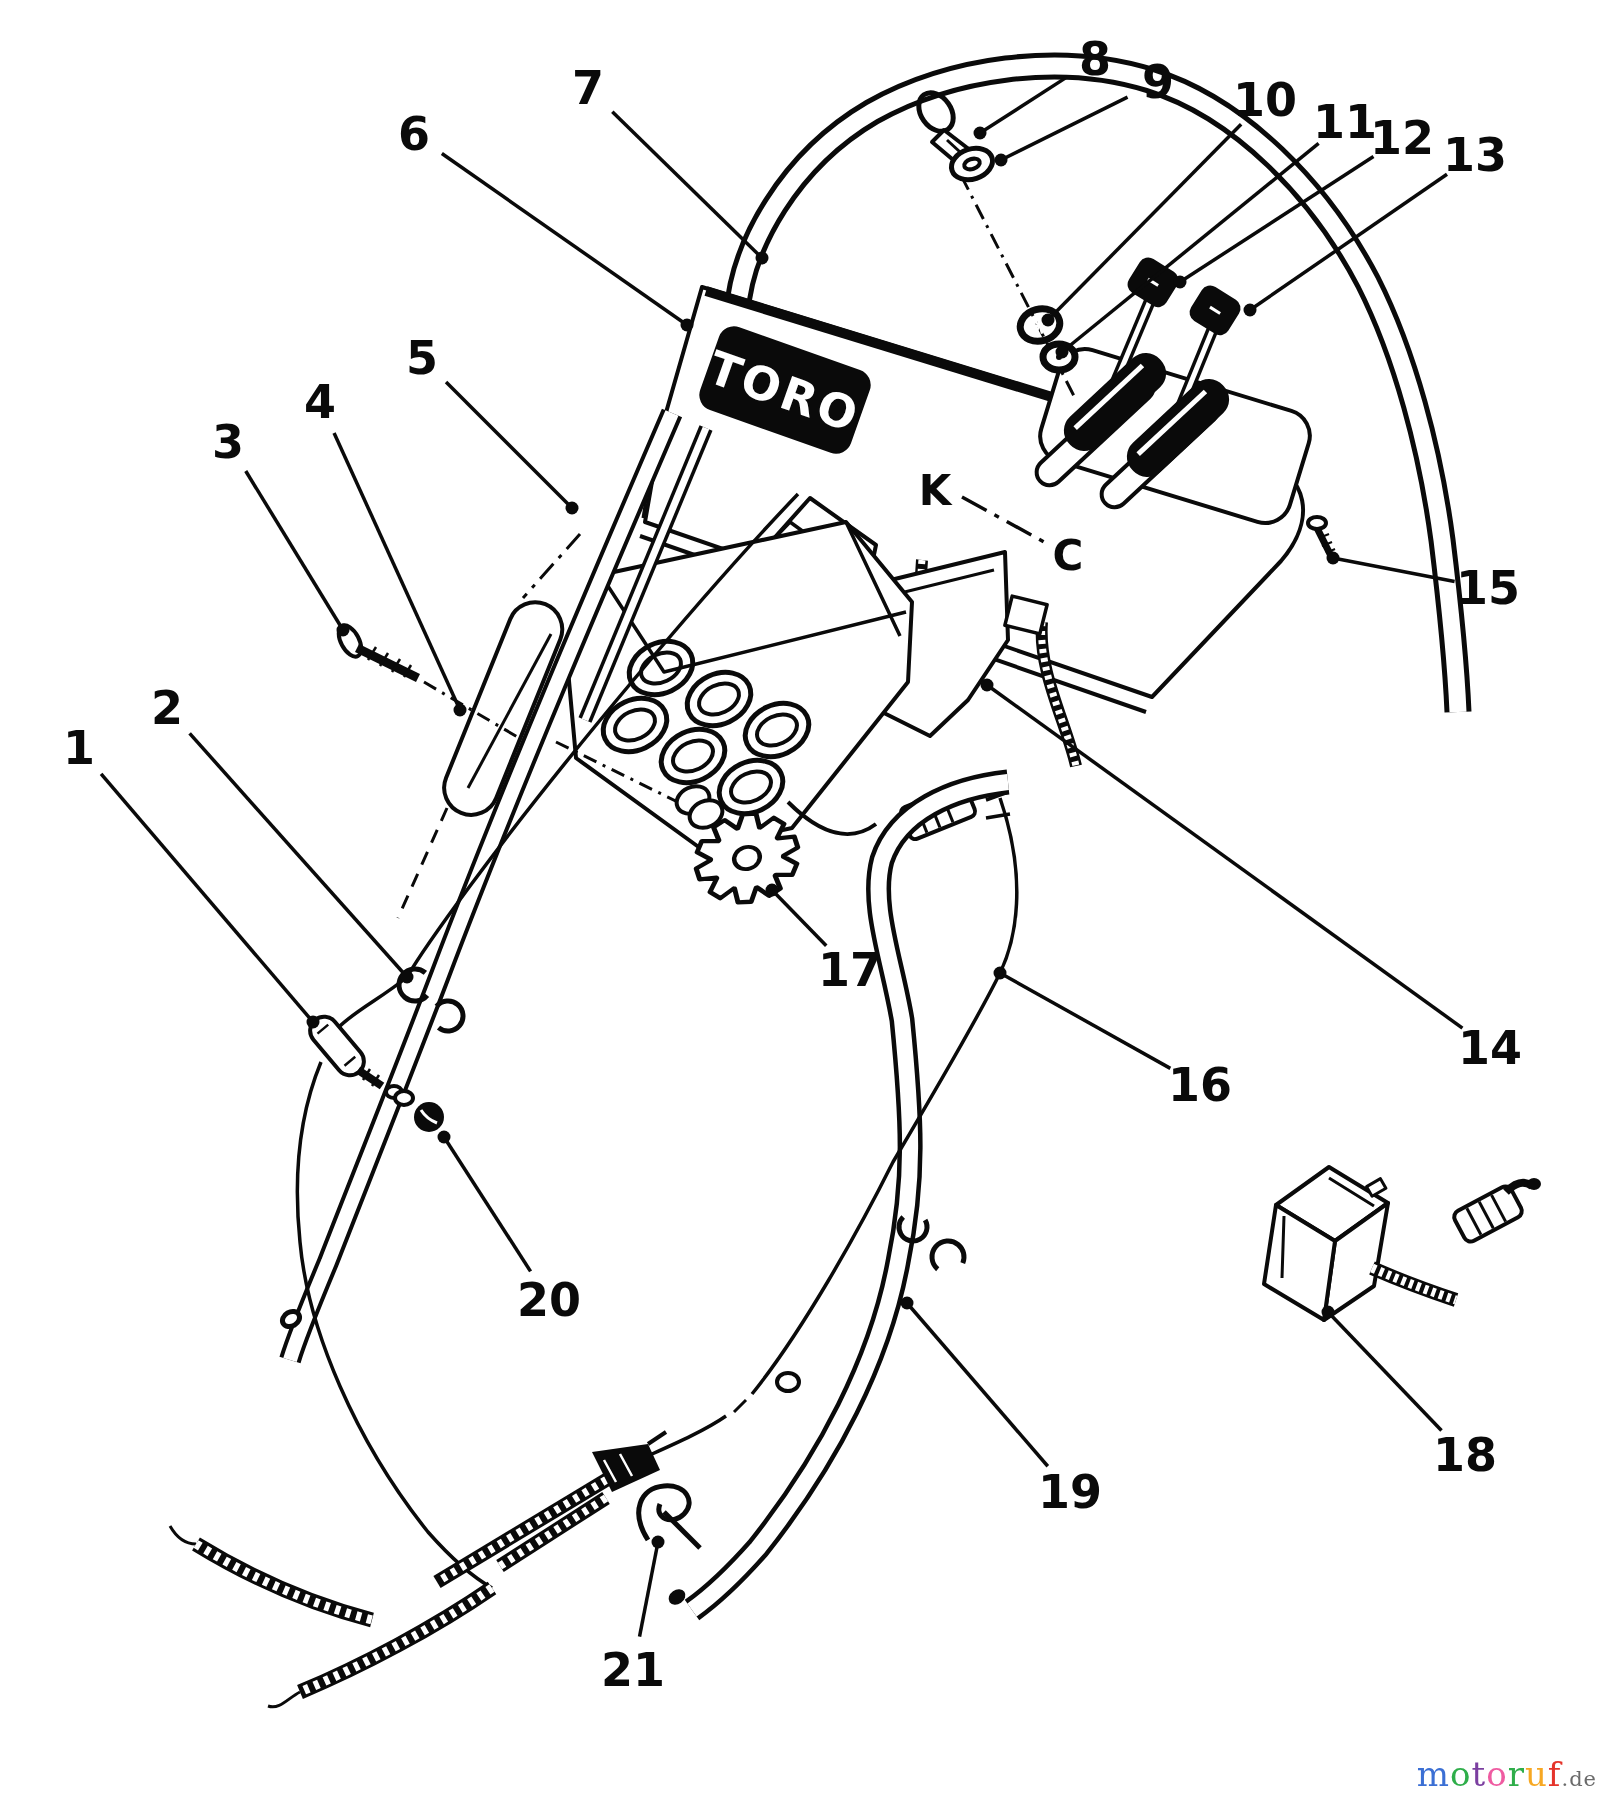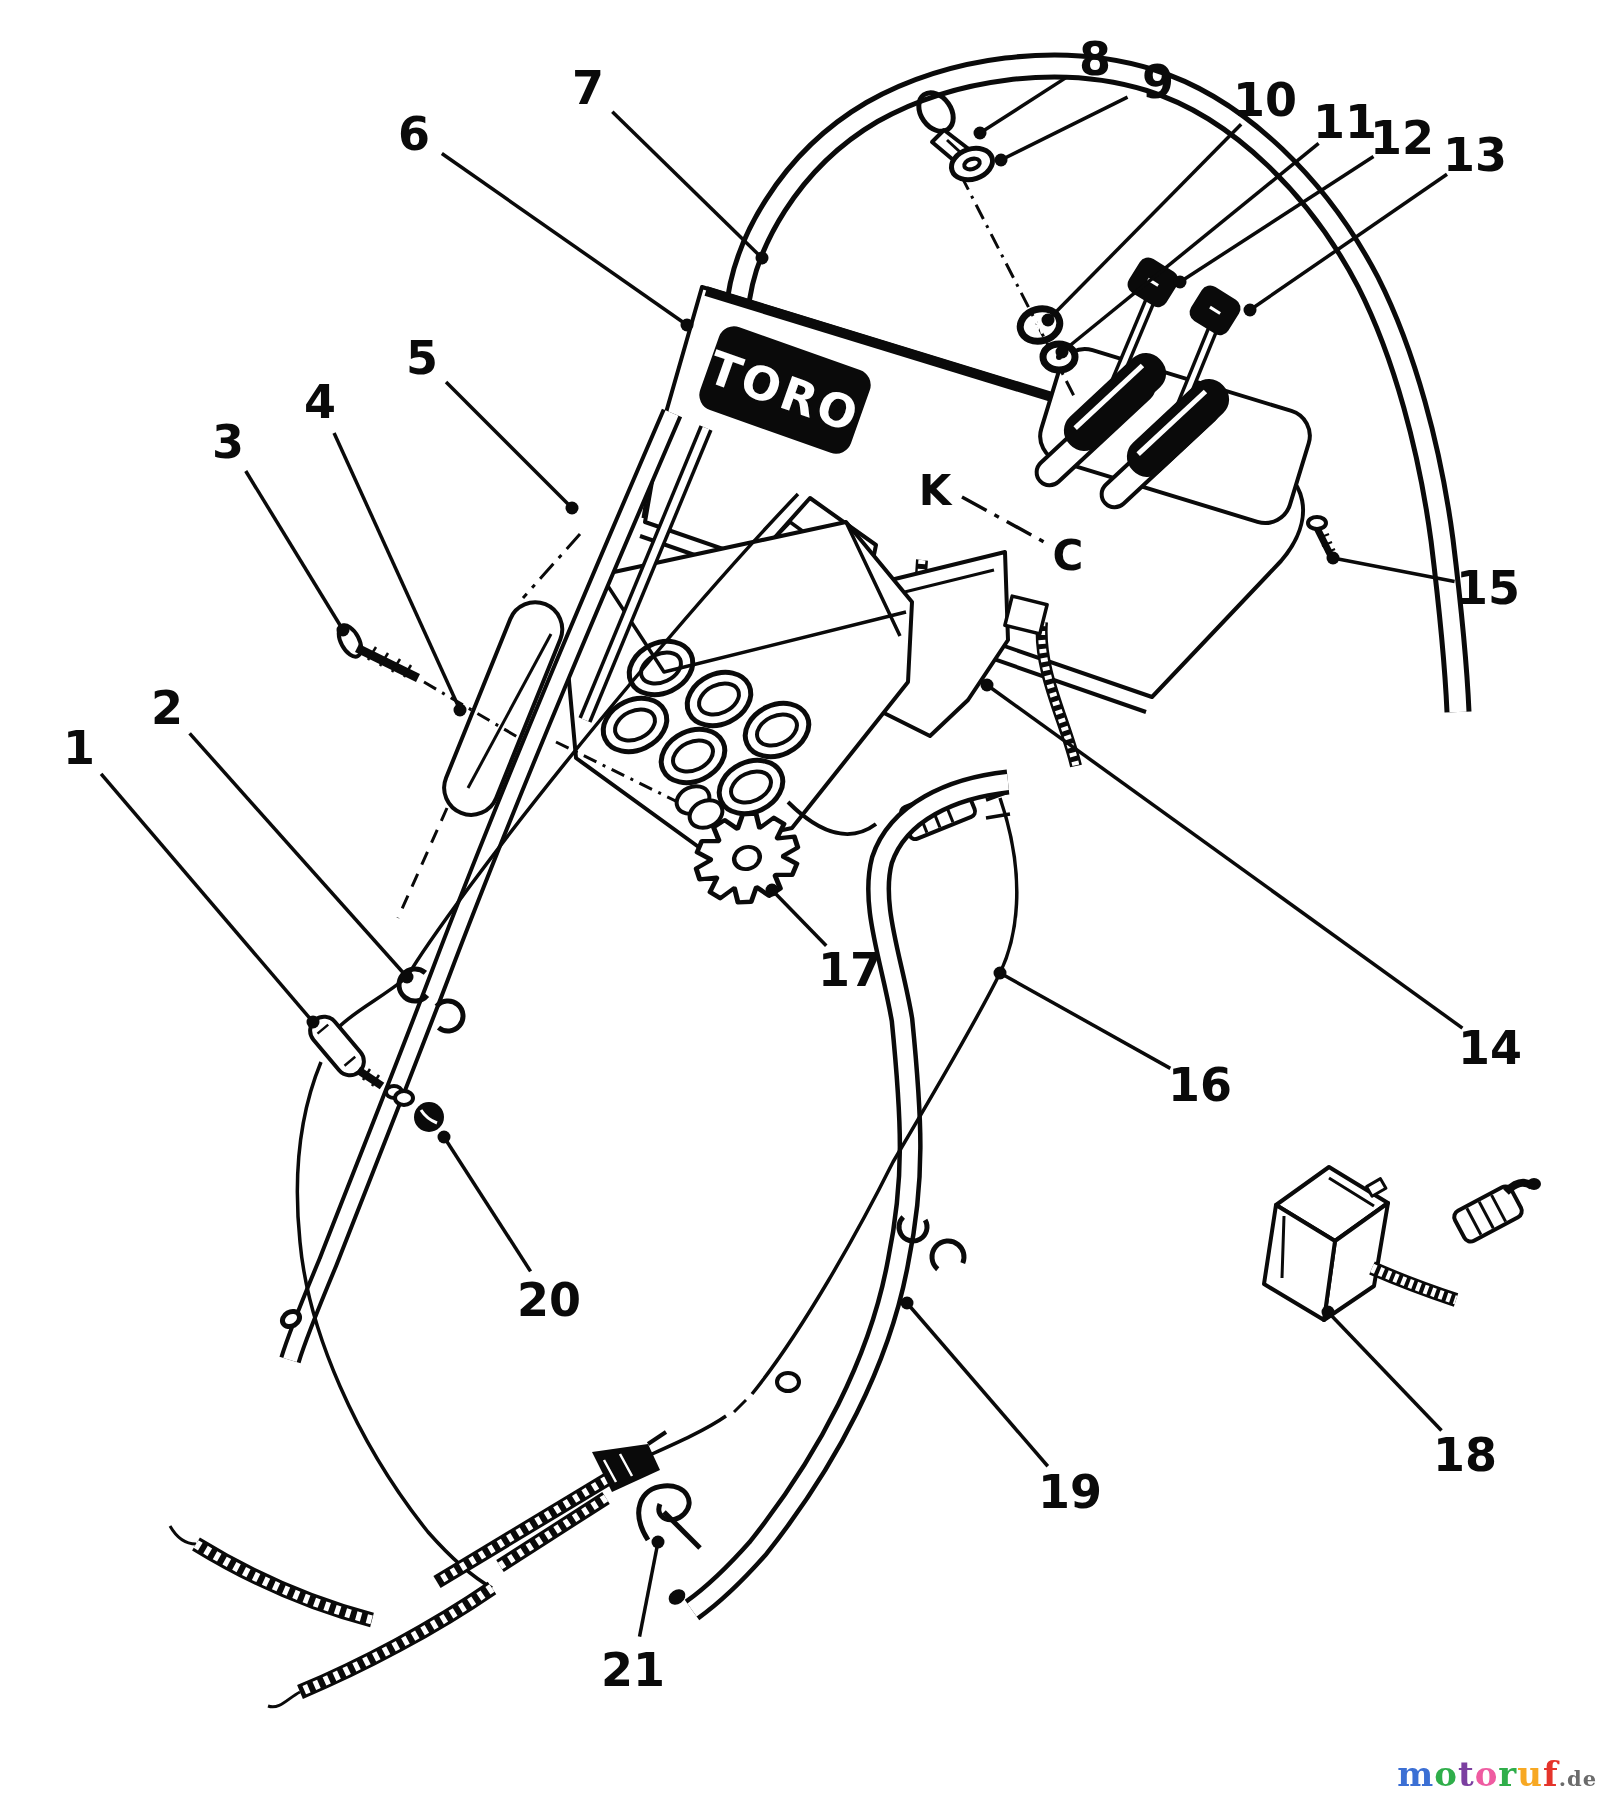--- a/index.html
+++ b/index.html
@@ -6,21 +6,21 @@
   #stage{position:relative;width:1609px;height:1800px;background:#ffffff;overflow:hidden;
          font-family:"DejaVu Sans","Liberation Sans",sans-serif;}
   svg{position:absolute;left:0;top:0;}
   .ln{stroke:#0a0a0a;fill:none;stroke-linecap:butt;stroke-linejoin:round;}
   .w{stroke:#ffffff;fill:none;stroke-linejoin:round;}
   .fillw{fill:#ffffff;stroke:#0a0a0a;stroke-linejoin:round;}
   .blk{fill:#0a0a0a;stroke:none;}
   .callout-num{font-weight:bold;font-size:46px;fill:#0a0a0a;font-family:"DejaVu Sans","Liberation Sans",sans-serif;}
   .panel-letter{font-weight:bold;font-size:42px;fill:#0a0a0a;}
   #watermark{position:absolute;right:12px;bottom:6px;font-family:"DejaVu Serif","Liberation Serif",serif;
-             font-weight:bold;font-size:34px;letter-spacing:1px;user-select:none;}
+             font-weight:normal;font-size:34px;letter-spacing:1px;user-select:none;}
   #watermark .de{font-size:21px;}
 </style>
 </head>
 <body>
 <div id="stage">
 
 <svg width="1609" height="1800" viewBox="0 0 1609 1800">
 
   <g>
     <path class="ln" stroke-width="27" d="M737,313 C742,245 790,160 872,112 C950,68 1060,52 1150,80 C1240,108 1320,190 1368,282 C1405,355 1430,450 1442,540 C1450,605 1456,665 1458,712"></path>

